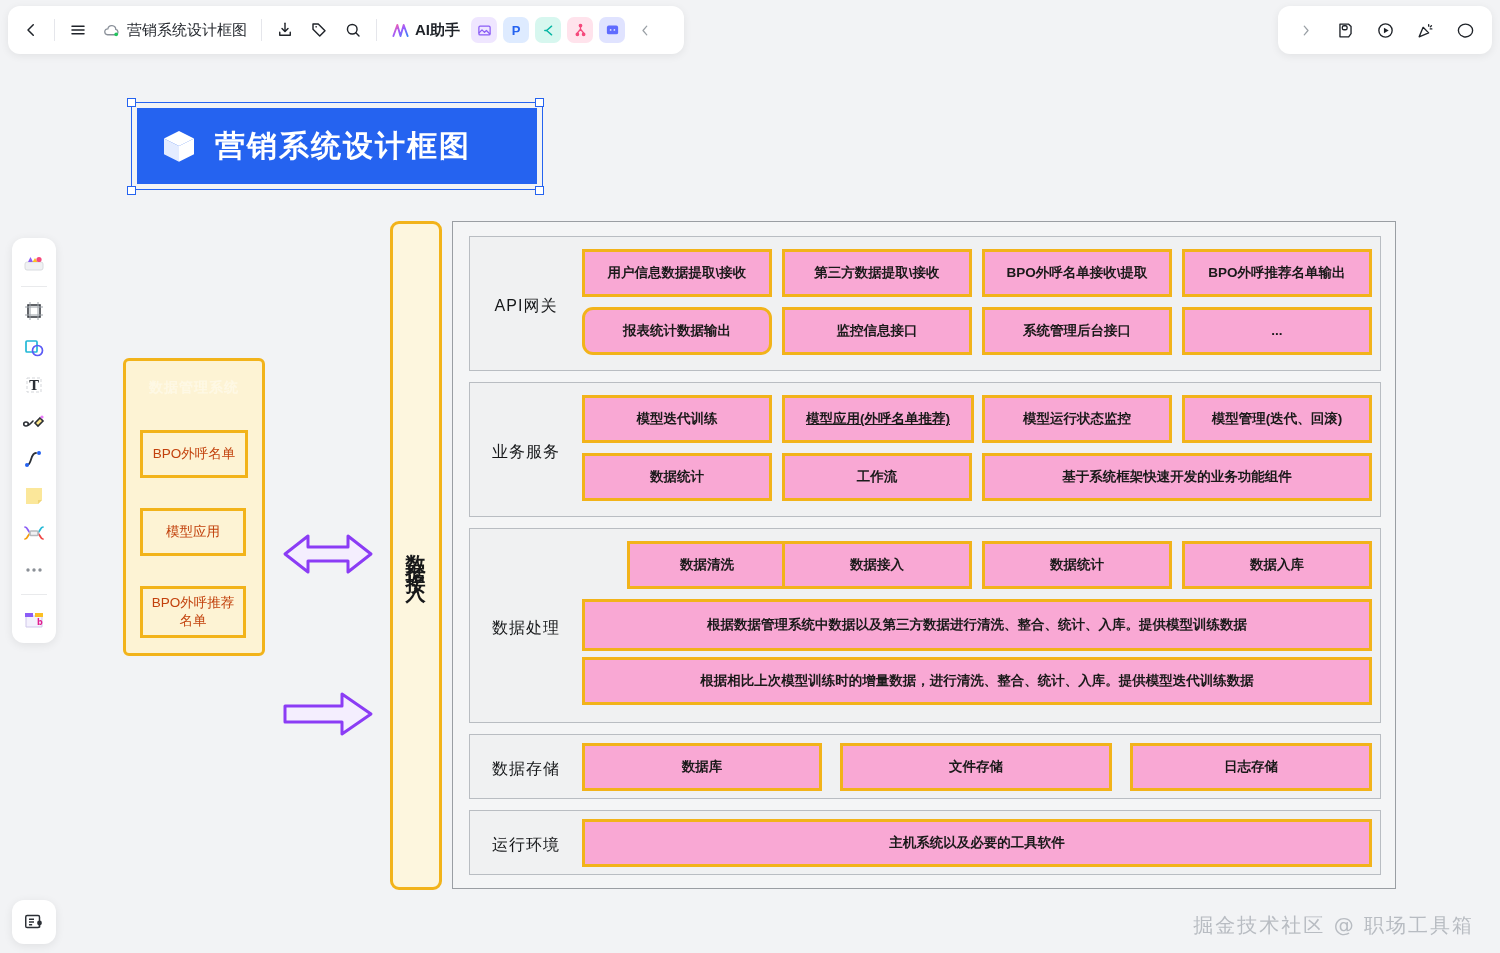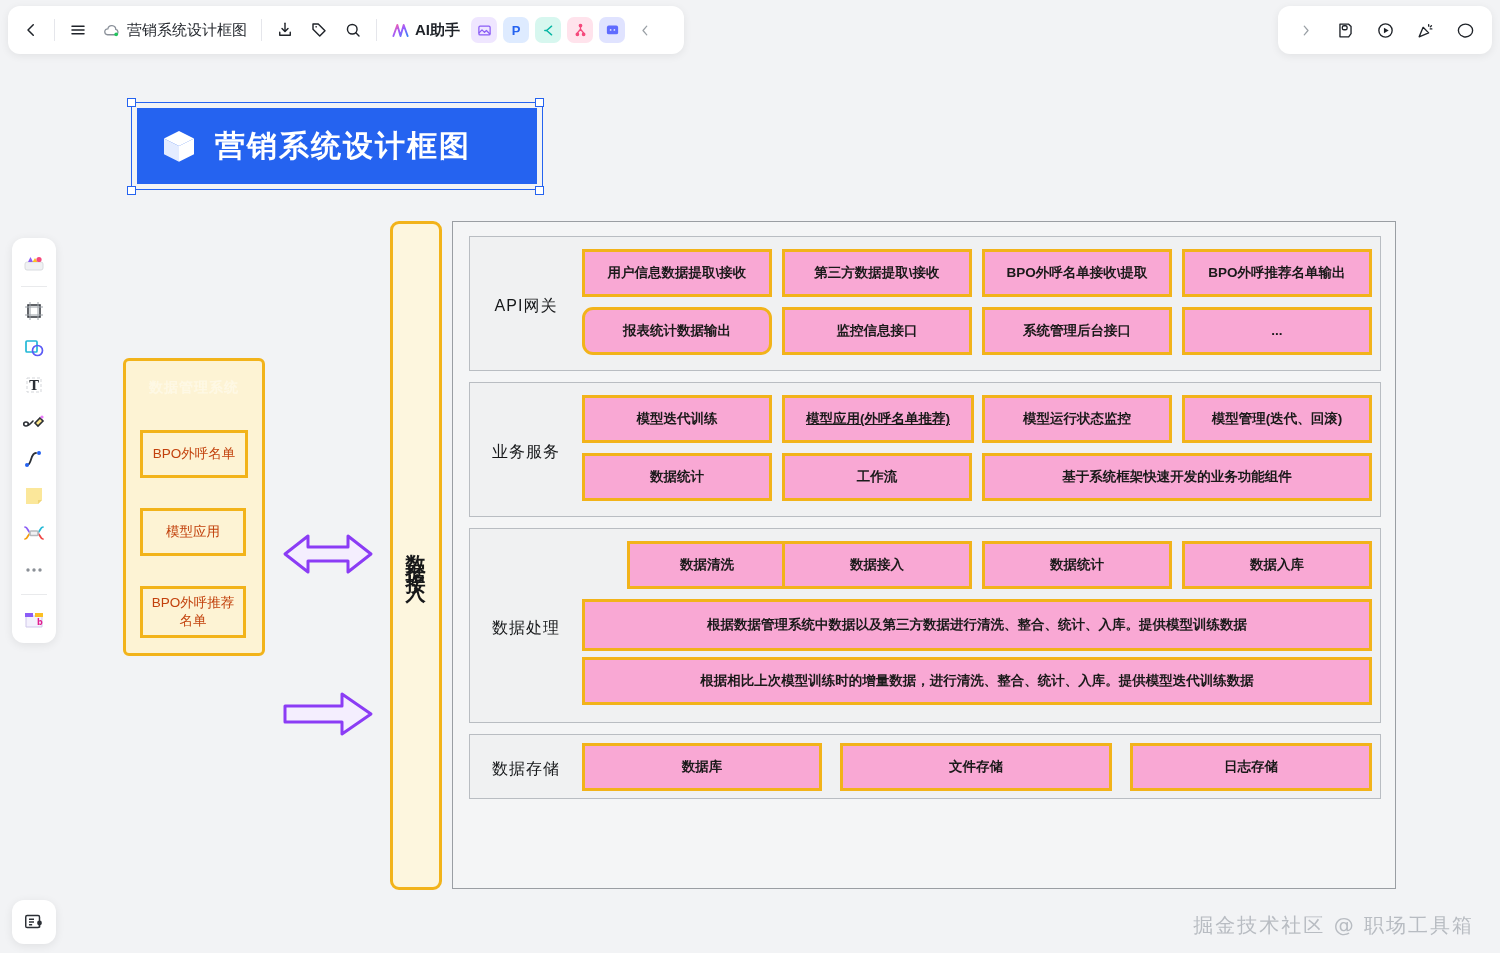--- a/index.html
+++ b/index.html
@@ -456,18 +456,24 @@
 
     <div class="section" style="left:16px;top:512px;width:912px;height:65px;">
       <div class="sec-label">数据存储</div>
       <div class="sec-body">
         <div class="cell" style="left:0px;top:8px;width:240px;height:48px;">数据库</div>
         <div class="cell" style="left:258px;top:8px;width:272px;height:48px;">文件存储</div>
         <div class="cell" style="left:548px;top:8px;width:242px;height:48px;">日志存储</div>
       </div>
     </div>
 
+    <div class="section" style="left:16px;top:588px;width:912px;height:65px;">
+      <div class="sec-label">运行环境</div>
+      <div class="sec-body">
+        <div class="cell wide" style="left:0px;top:8px;width:790px;height:48px;">主机系统以及必要的工具软件</div>
+      </div>
+    </div>
 
   </div>
 
   <div class="watermark">掘金技术社区 @ 职场工具箱</div>
 
 </div>
 
 </body></html>

